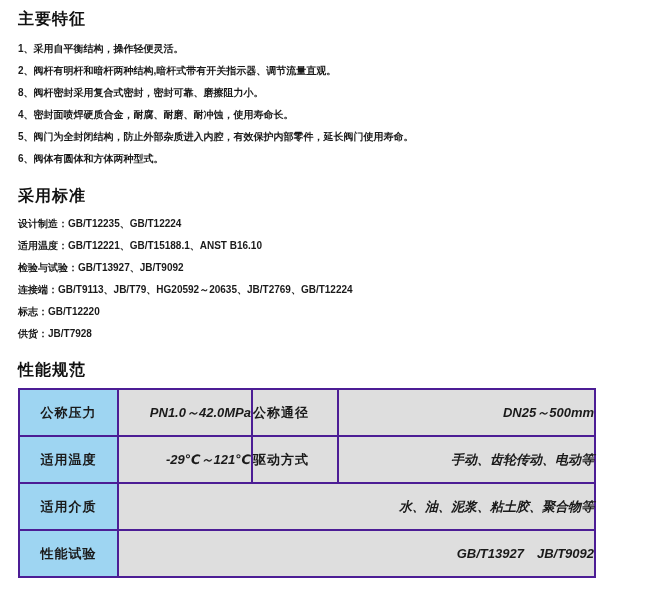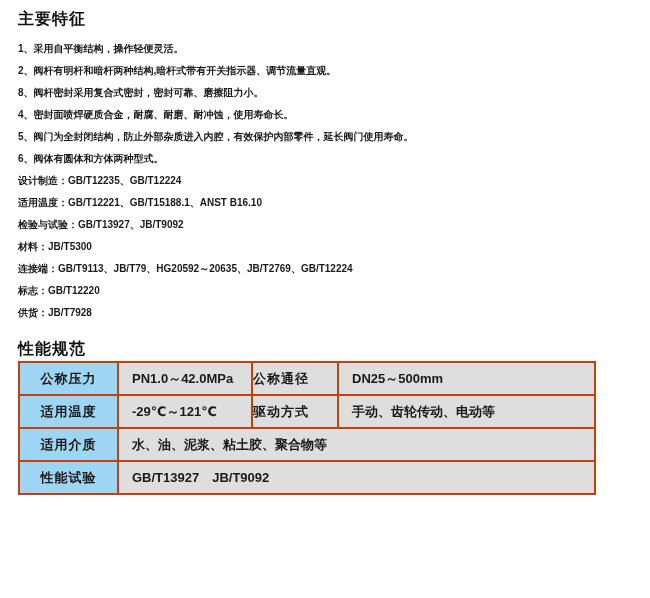--- a/index.html
+++ b/index.html
@@ -17,75 +17,76 @@
   }
   .sec-title {
     font-size: 16px;
     line-height: 20px;
     font-weight: bold;
     color: #111111;
     letter-spacing: 1px;
   }
   .features .sec-title { margin: 0 0 9px 0; }
   .standards .sec-title { margin: 16px 0 7px 0; }
-  .performance .sec-title { margin: 15px 0 2px 0; }
+  .performance .sec-title { margin: 15px 0 8px 0; }
   .line {
     font-size: 10px;
     line-height: 22px;
     white-space: nowrap;
   }
   table.spec {
     border-collapse: collapse;
     width: 576px;
     table-layout: fixed;
   }
   table.spec td {
-    border: 2px solid #c2410c;
-    height: 33px;
+    border: 2px solid #4c1d95;
+    height: 47px;
     font-size: 13px;
     font-weight: bold;
     vertical-align: middle;
   }
   td.lbl {
     background: #9ed5f2;
     text-align: center;
     letter-spacing: 1px;
   }
   td.sublbl {
     background: #dedede;
     text-align: left;
     letter-spacing: 1px;
   }
   td.val {
     background: #dedede;
-    text-align: left;
+    text-align: right;
     padding-left: 13px;
     white-space: pre-wrap;
+    font-style: italic;
   }
 </style>
 </head>
 <body>
 
 <div class="page">
 
   <section class="features">
     <h2 class="sec-title">主要特征</h2>
     <div class="line">1、采用自平衡结构，操作轻便灵活。</div>
     <div class="line">2、阀杆有明杆和暗杆两种结构,暗杆式带有开关指示器、调节流量直观。</div>
     <div class="line">8、阀杆密封采用复合式密封，密封可靠、磨擦阻力小。</div>
     <div class="line">4、密封面喷焊硬质合金，耐腐、耐磨、耐冲蚀，使用寿命长。</div>
     <div class="line">5、阀门为全封闭结构，防止外部杂质进入内腔，有效保护内部零件，延长阀门使用寿命。</div>
     <div class="line">6、阀体有圆体和方体两种型式。</div>
   </section>
 
   <section class="standards">
+    <h2 class="sec-title">采用标准</h2>
     <div class="line">设计制造：GB/T12235、GB/T12224</div>
     <div class="line">适用温度：GB/T12221、GB/T15188.1、ANST B16.10</div>
     <div class="line">检验与试验：GB/T13927、JB/T9092</div>
-    <div class="line">材料：JB/T5300</div>
     <div class="line">连接端：GB/T9113、JB/T79、HG20592～20635、JB/T2769、GB/T12224</div>
     <div class="line">标志：GB/T12220</div>
     <div class="line">供货：JB/T7928</div>
   </section>
 
   <section class="performance">
     <h2 class="sec-title">性能规范</h2>
     <table class="spec">
       <colgroup>
         <col style="width:99px">

